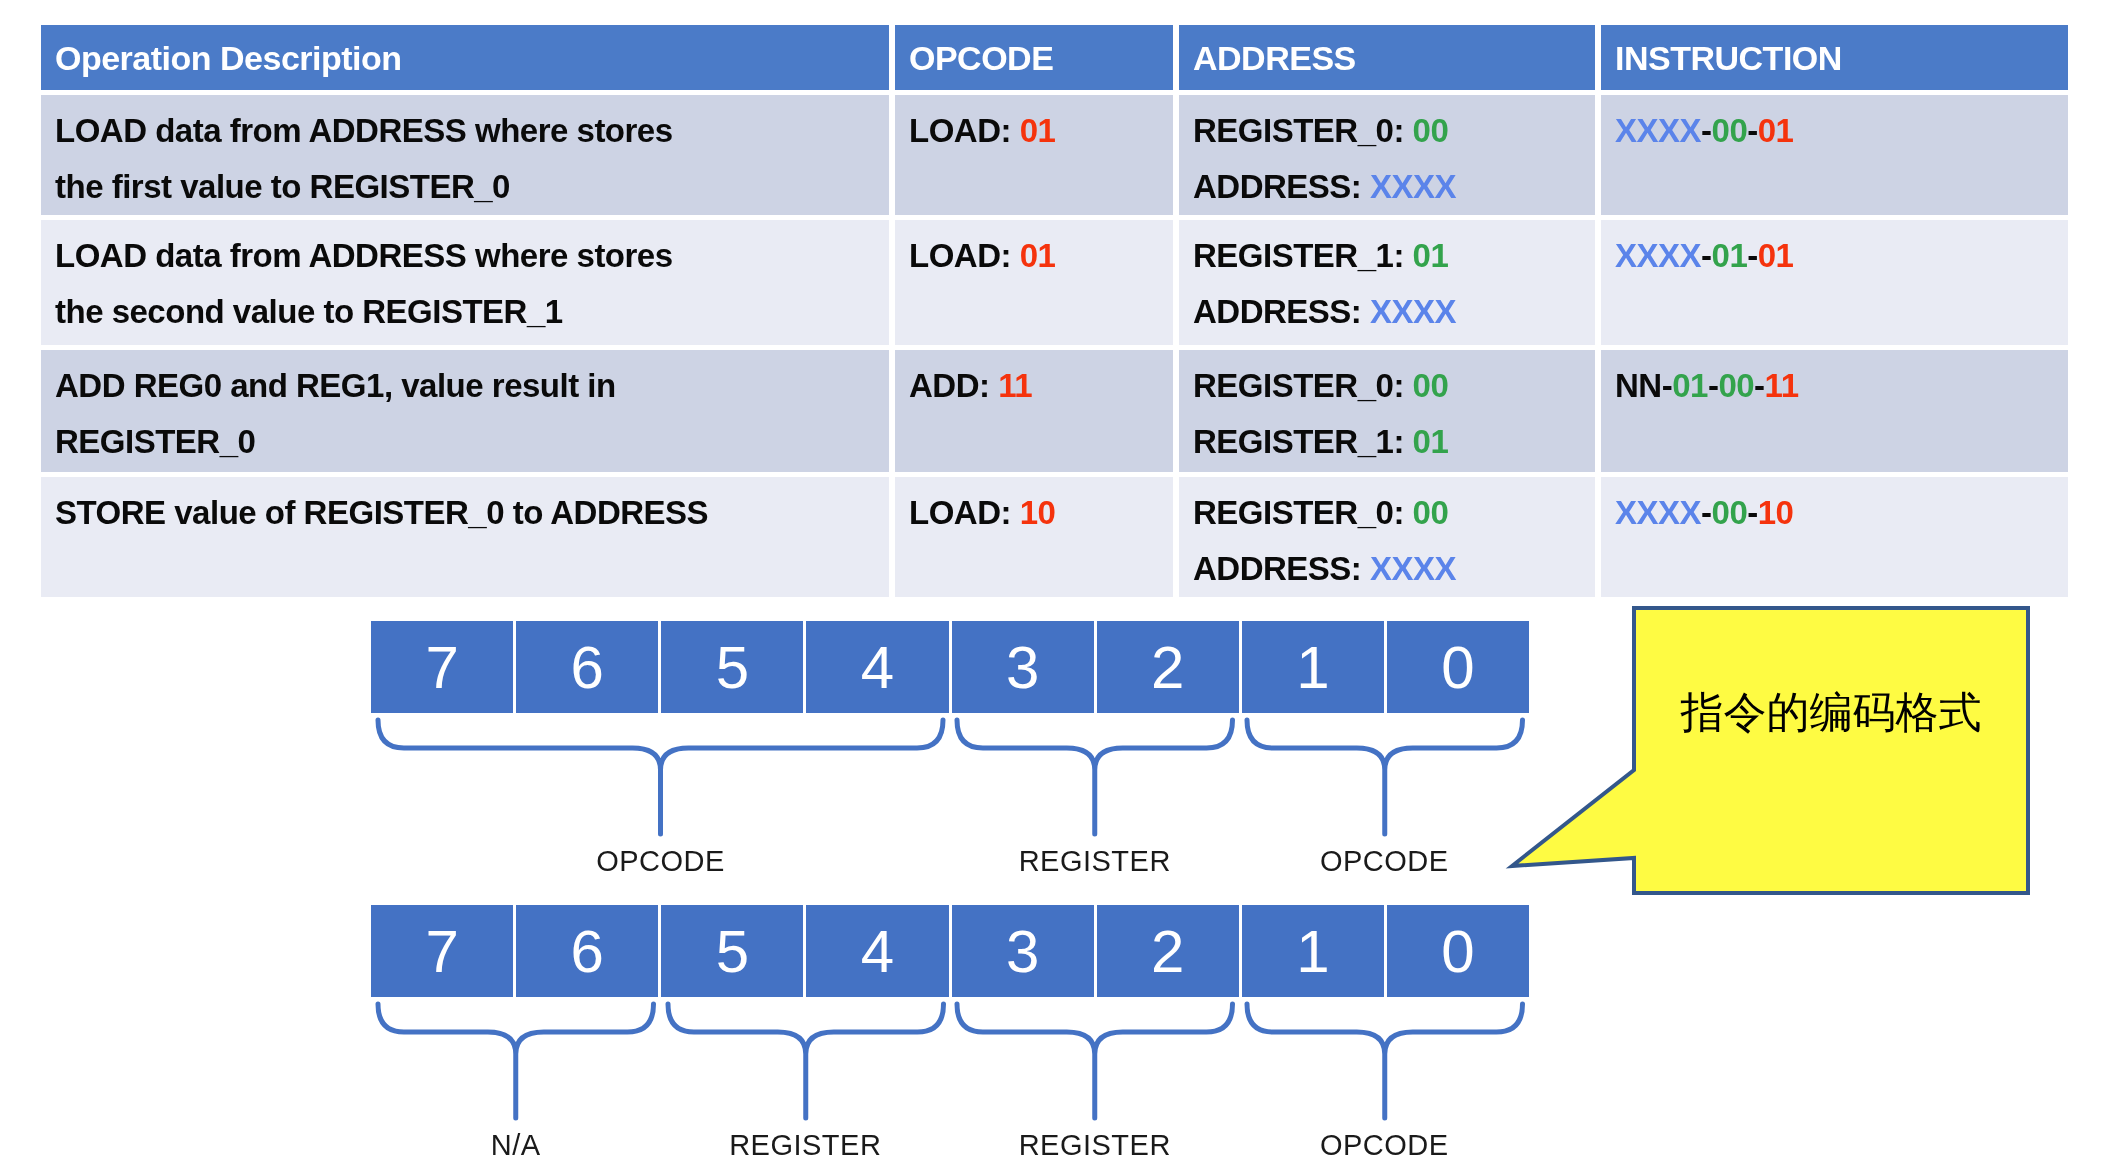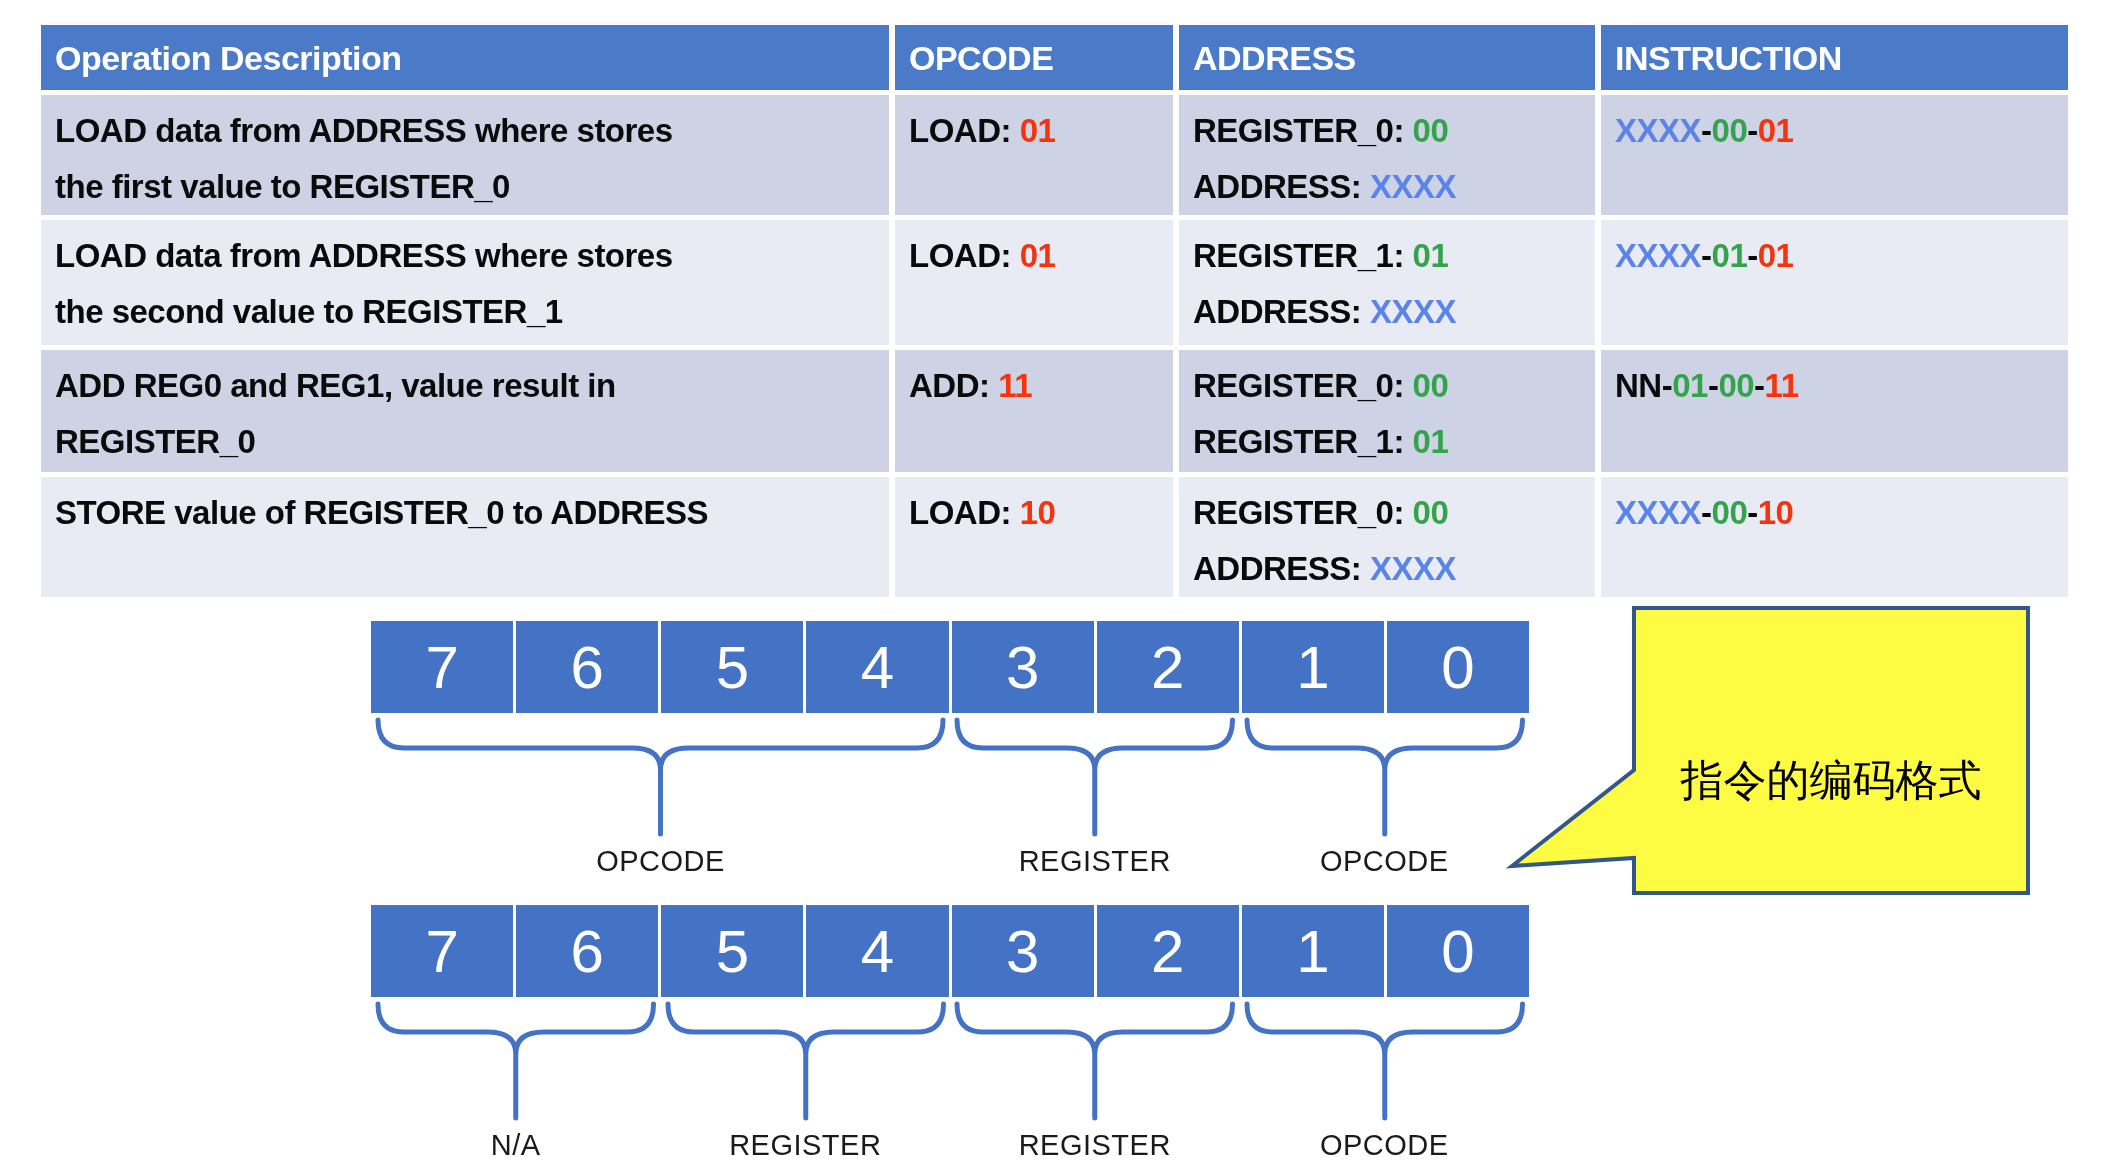--- a/index.html
+++ b/index.html
@@ -37,21 +37,21 @@
   .bitcell{ flex:1; background:var(--cell_blue); color:#fff; font-size:60px;
             display:flex; align-items:center; justify-content:center;}
   .bracesvg{ position:absolute; top:97px; overflow:visible;}
   .bracesvg path{ stroke:var(--brace); stroke-width:5; fill:none; stroke-linecap:round;}
   .fieldlabel{ position:absolute; top:224px; transform:translateX(-50%);
             font-size:29px; color:#1a1a1a; letter-spacing:0.5px; white-space:nowrap;}
   
   #callout-svg{ position:absolute; left:1500px; top:600px; overflow:visible;}
   #callout-svg path{ fill:var(--callout_fill); stroke:var(--callout_border);
             stroke-width:4; stroke-linejoin:miter;}
-  #callout-text{ position:absolute; left:1634px; top:752px; width:394px;
+  #callout-text{ position:absolute; left:1634px; top:684px; width:394px;
             text-align:center; font-size:43px; color:#000;}
 </style>
 </head>
 <body>
 
 <div class="canvas">
 
   <div id="op-table">
       <div class="cell header">Operation Description</div>
       <div class="cell header">OPCODE</div>

